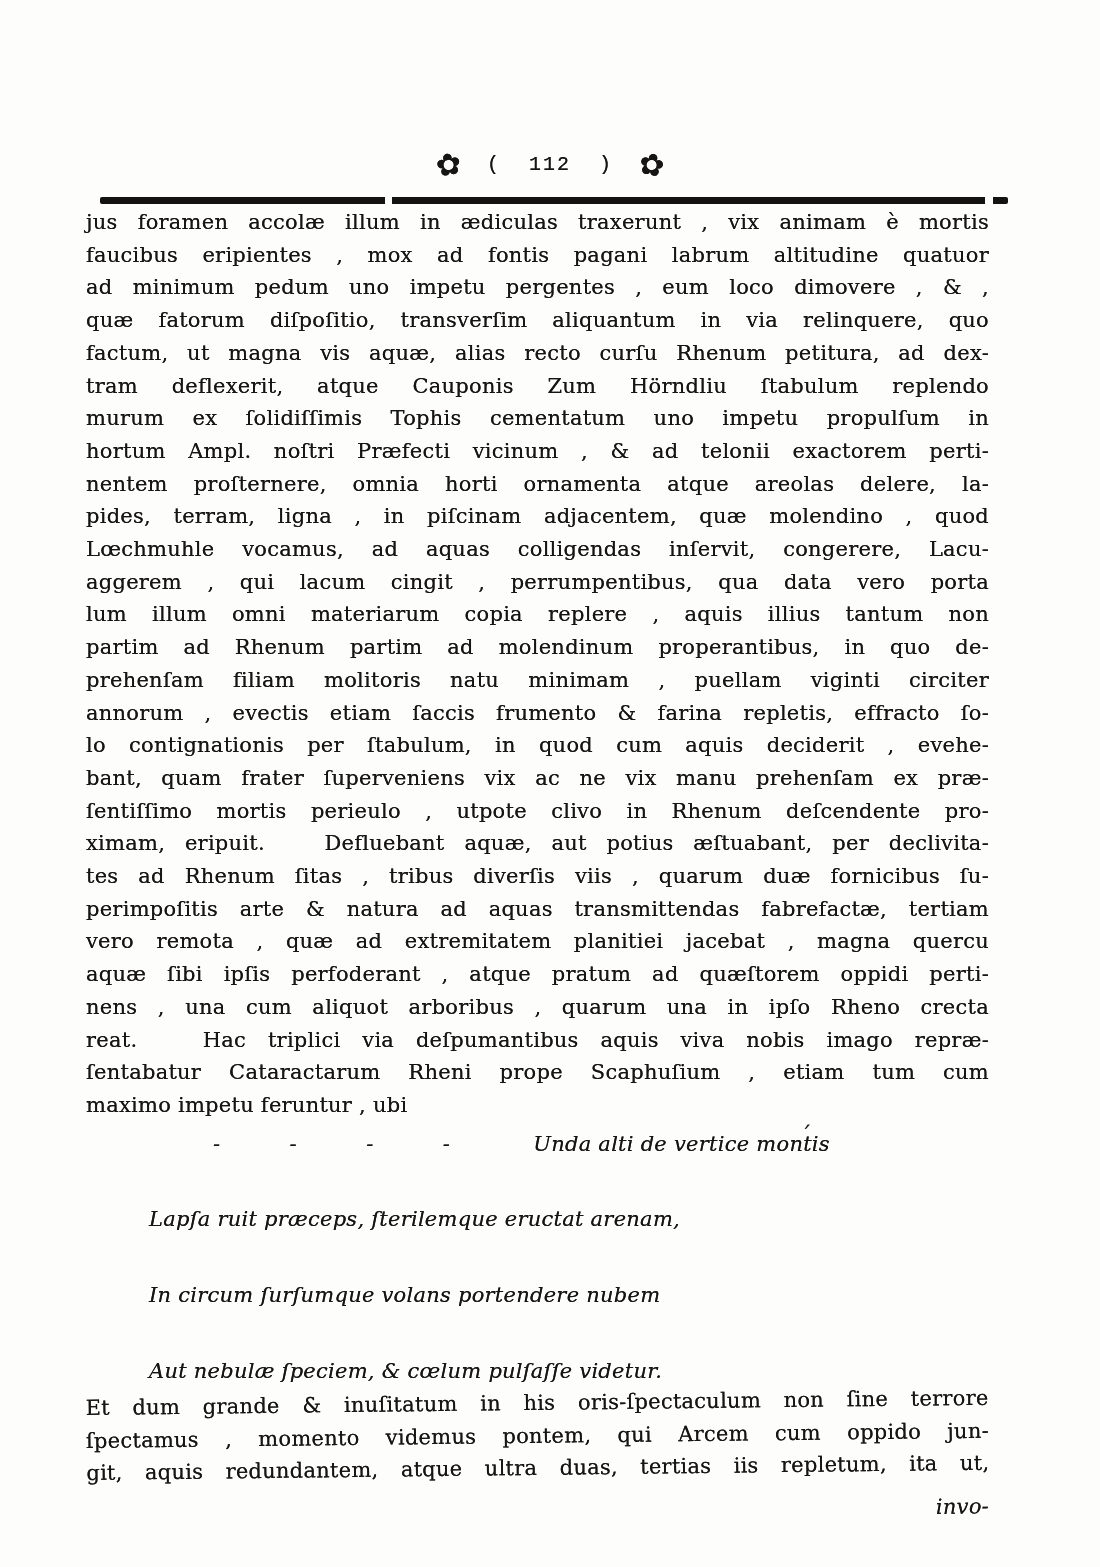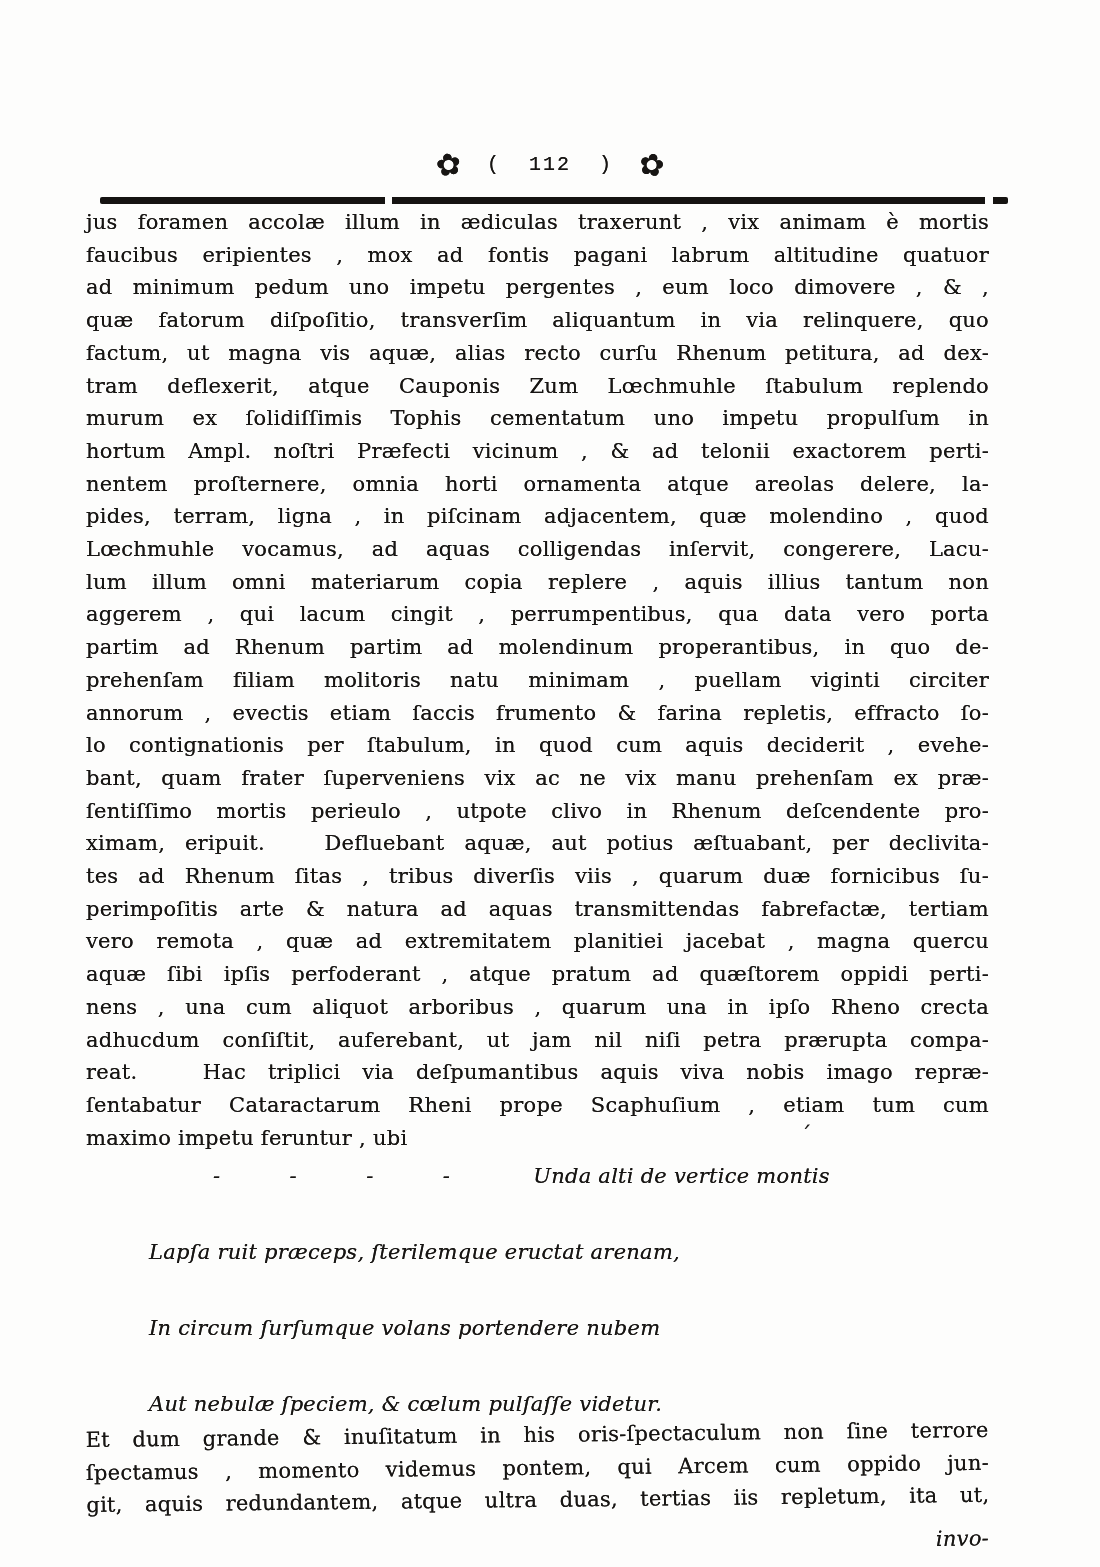--- a/index.html
+++ b/index.html
@@ -72,41 +72,40 @@
 
   <div class="textblock">
 
     <div class="para main">
 
     <div class="line">jus foramen accolæ illum in ædiculas traxerunt , vix animam è mortis</div>
         <div class="line">faucibus eripientes , mox ad fontis pagani labrum altitudine quatuor</div>
         <div class="line">ad minimum pedum uno impetu pergentes , eum loco dimovere , &amp; ,</div>
         <div class="line">quæ fatorum diſpoſitio, transverſim aliquantum in via relinquere, quo</div>
         <div class="line">factum, ut magna vis aquæ, alias recto curſu Rhenum petitura, ad dex-</div>
-        <div class="line">tram deflexerit, atque Cauponis Zum Lœchmuhle ſtabulum replendo</div>
+        <div class="line">tram deflexerit, atque Cauponis Zum Hörndliu ſtabulum replendo</div>
         <div class="line">murum ex ſolidiſſimis Tophis cementatum uno impetu propulſum in</div>
         <div class="line">hortum Ampl. noſtri Præfecti vicinum , &amp; ad telonii exactorem perti-</div>
         <div class="line">nentem proſternere, omnia horti ornamenta atque areolas delere, la-</div>
         <div class="line">pides, terram, ligna , in piſcinam adjacentem, quæ molendino , quod</div>
         <div class="line">Lœchmuhle vocamus, ad aquas colligendas inſervit, congerere, Lacu-</div>
+        <div class="line">aggerem , qui lacum cingit , perrumpentibus, qua data vero porta</div>
         <div class="line">lum illum omni materiarum copia replere , aquis illius tantum non</div>
-        <div class="line">aggerem , qui lacum cingit , perrumpentibus, qua data vero porta</div>
         <div class="line">partim ad Rhenum partim ad molendinum properantibus, in quo de-</div>
         <div class="line">prehenſam filiam molitoris natu minimam , puellam viginti circiter</div>
         <div class="line">annorum , evectis etiam ſaccis frumento &amp; farina repletis, effracto ſo-</div>
         <div class="line">lo contignationis per ſtabulum, in quod cum aquis deciderit , evehe-</div>
         <div class="line">bant, quam frater ſuperveniens vix ac ne vix manu prehenſam ex præ-</div>
         <div class="line">ſentiſſimo mortis perieulo , utpote clivo in Rhenum deſcendente pro-</div>
         <div class="line">ximam, eripuit.&nbsp;&nbsp; Defluebant aquæ, aut potius æſtuabant, per declivita-</div>
         <div class="line">tes ad Rhenum ſitas , tribus diverſis viis , quarum duæ fornicibus ſu-</div>
         <div class="line">perimpoſitis arte &amp; natura ad aquas transmittendas fabrefactæ, tertiam</div>
         <div class="line">vero remota , quæ ad extremitatem planitiei jacebat , magna quercu</div>
         <div class="line">aquæ ſibi ipſis perfoderant , atque pratum ad quæſtorem oppidi perti-</div>
         <div class="line">nens , una cum aliquot arboribus , quarum una in ipſo Rheno crecta</div>
-        <div class="line">adhucdum conſiſtit, auferebant, ut jam nil niſi petra prærupta compa-</div>
         <div class="line">reat.&nbsp;&nbsp; Hac triplici via deſpumantibus aquis viva nobis imago repræ-</div>
         <div class="line">ſentabatur Cataractarum Rheni prope Scaphuſium , etiam tum cum</div>
         <div class="line short">maximo impetu feruntur , ubi</div>
       </div>
 
     <div class="verse">
 
     <div class="line dash-line">-&nbsp;&nbsp;&nbsp;&nbsp;&nbsp;&nbsp;&nbsp;&nbsp;&nbsp;&nbsp;-&nbsp;&nbsp;&nbsp;&nbsp;&nbsp;&nbsp;&nbsp;&nbsp;&nbsp;&nbsp;-&nbsp;&nbsp;&nbsp;&nbsp;&nbsp;&nbsp;&nbsp;&nbsp;&nbsp;&nbsp;-&nbsp;&nbsp;&nbsp;&nbsp;&nbsp;&nbsp;&nbsp;&nbsp;&nbsp;&nbsp;&nbsp;&nbsp;Unda alti de vertice montis</div>
         <div class="line verse-indent">Lapſa ruit præceps, ſterilemque eructat arenam,</div>
         <div class="line verse-indent">In circum ſurſumque volans portendere nubem</div>

